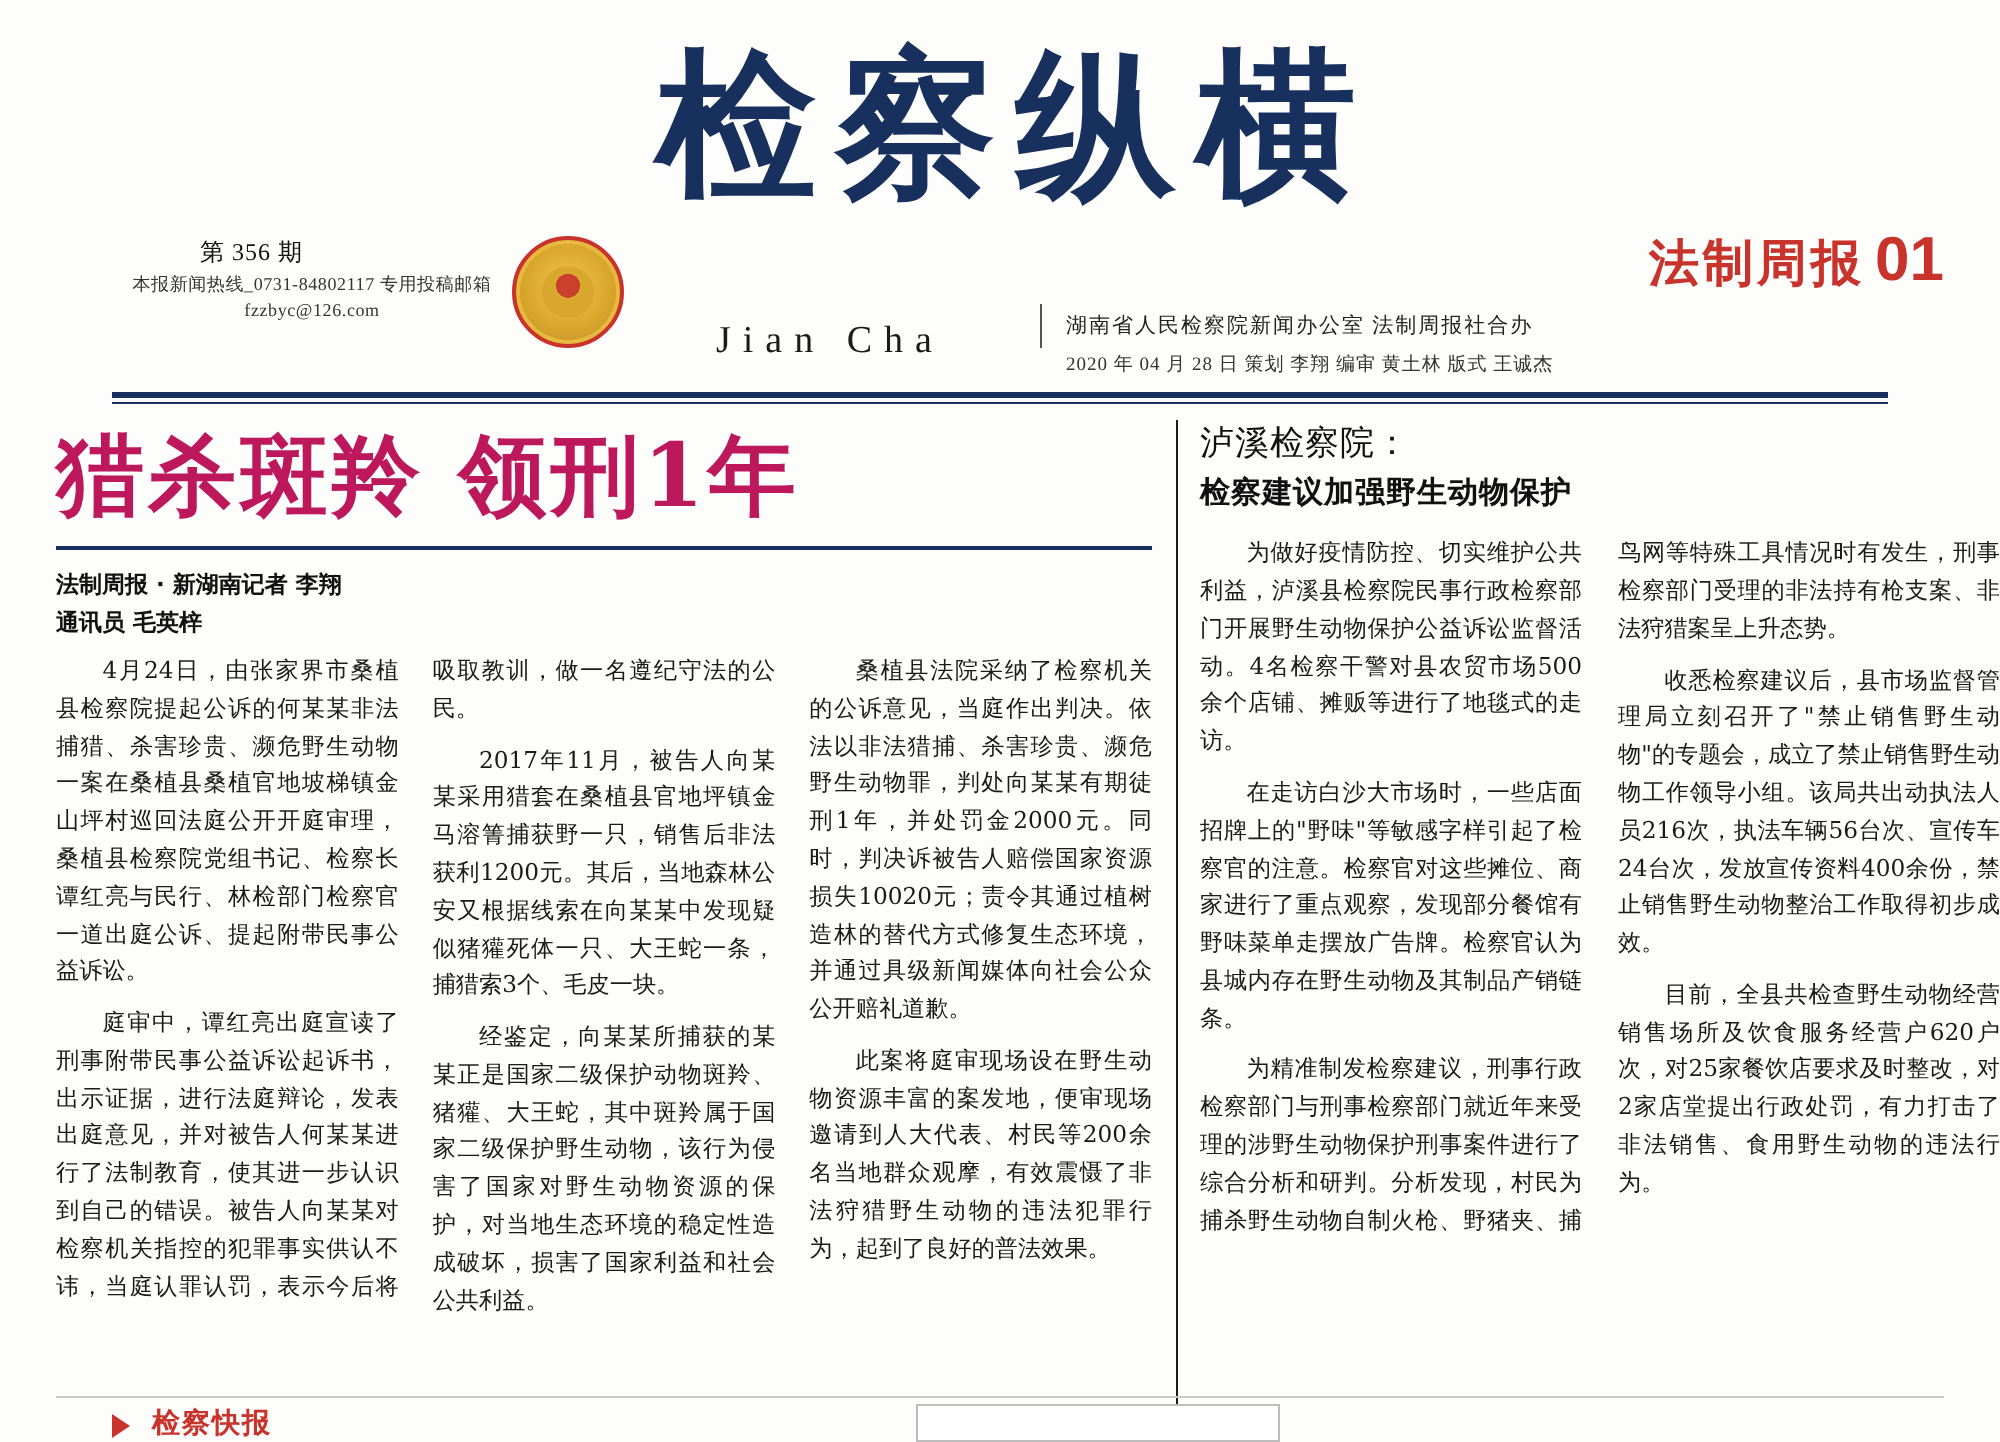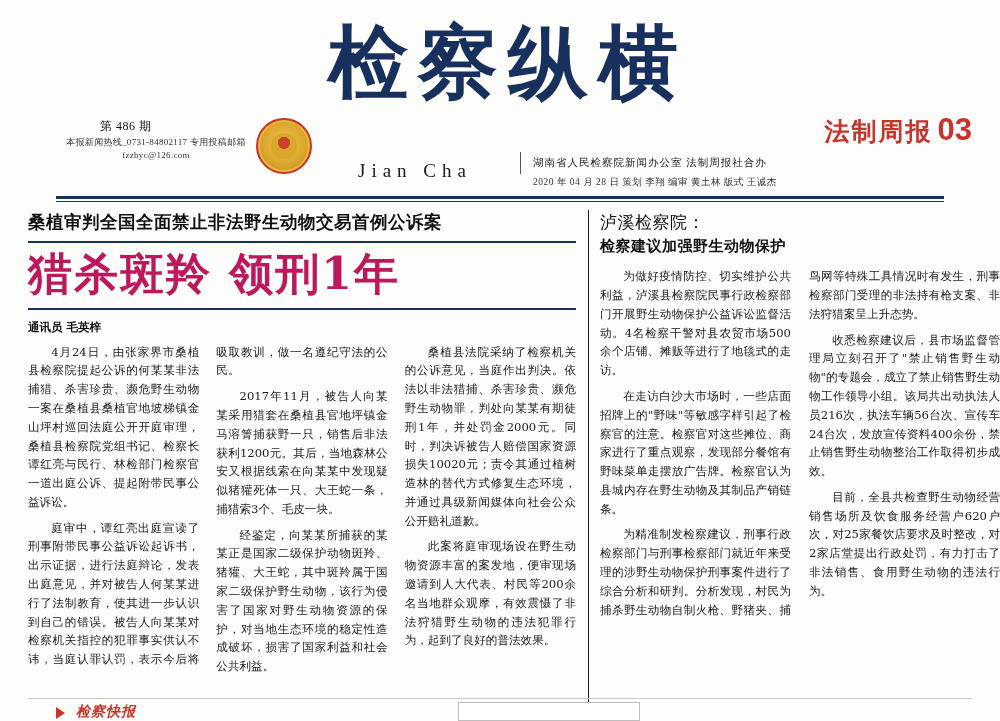--- a/index.html
+++ b/index.html
@@ -128,65 +128,64 @@
     margin:0 0 7px 0;
     font-size:11.6px;line-height:1.62;text-align:justify;
     text-indent:2em;color:#1a1a1a;
     font-family:"DejaVu Serif","Liberation Serif",serif;
   }
 
   
   .footer{
     position:absolute;left:28px;right:28px;bottom:0;height:22px;
     border-top:1px solid #c9c9c9;
-    font-style:italic;
   }
   .f-red{
     position:absolute;left:48px;top:4px;
     font-size:14px;font-weight:bold;color:#c8332b;letter-spacing:1px;
     font-family:"DejaVu Serif","Liberation Serif",serif;
   }
   .f-tri{
     position:absolute;left:28px;top:8px;width:0;height:0;
     border-left:9px solid #c8332b;border-top:6px solid transparent;border-bottom:6px solid transparent;
   }
   .f-box{
     position:absolute;left:430px;top:3px;width:180px;height:17px;border:1px solid #bdbdbd;background:#fff;
   }
 </style>
 </head>
 <body>
 
 <div class="page">
 
   <div class="masthead">
-    <div class="mh-issue">第 486 期</div>
+    <div class="mh-issue">第 356 期</div>
     <div class="mh-sub1">本报新闻热线_0731-84802117
 专用投稿邮箱 fzzbyc@126.com</div>
     <div class="emblem"></div>
     <div class="mh-title">检察纵横</div>
     <div class="mh-right">
-      <span class="fz">法制周报</span><span class="pg">03</span>
+      <span class="fz">法制周报</span><span class="pg">01</span>
     </div>
     <div class="mh-pinyin">Jian  Cha</div>
     <div class="mh-vline"></div>
     <div class="mh-orgs">湖南省人民检察院新闻办公室    法制周报社合办</div>
     <div class="mh-credits">2020 年 04 月 28 日   策划 李翔   编审 黄土林   版式 王诚杰</div>
     <div class="rule-thick"></div>
     <div class="rule-thin"></div>
   </div>
 
   <div class="content">
     <div class="col-sep" style="left:560px;"></div>
 
     <div class="left-zone">
-      <div class="kicker">桑植审判全国全面禁止非法野生动物交易首例公诉案</div>
       <div class="headline">猎杀斑羚 领刑1年</div>
       <div class="rule-under-head"></div>
       <div class="byline">
+        <div>法制周报 · 新湖南记者 李翔</div>
         <div>通讯员 毛英梓</div>
       </div>
       <div class="cols3">
         <p>4月24日，由张家界市桑植县检察院提起公诉的何某某非法捕猎、杀害珍贵、濒危野生动物一案在桑植县桑植官地坡梯镇金山坪村巡回法庭公开开庭审理，桑植县检察院党组书记、检察长谭红亮与民行、林检部门检察官一道出庭公诉、提起附带民事公益诉讼。</p>
         <p>庭审中，谭红亮出庭宣读了刑事附带民事公益诉讼起诉书，出示证据，进行法庭辩论，发表出庭意见，并对被告人何某某进行了法制教育，使其进一步认识到自己的错误。被告人向某某对检察机关指控的犯罪事实供认不讳，当庭认罪认罚，表示今后将吸取教训，做一名遵纪守法的公民。</p>
         <p>2017年11月，被告人向某某采用猎套在桑植县官地坪镇金马溶箐捕获野一只，销售后非法获利1200元。其后，当地森林公安又根据线索在向某某中发现疑似猪獾死体一只、大王蛇一条，捕猎索3个、毛皮一块。</p>
         <p>经鉴定，向某某所捕获的某某正是国家二级保护动物斑羚、猪獾、大王蛇，其中斑羚属于国家二级保护野生动物，该行为侵害了国家对野生动物资源的保护，对当地生态环境的稳定性造成破坏，损害了国家利益和社会公共利益。</p>
         <p>桑植县法院采纳了检察机关的公诉意见，当庭作出判决。依法以非法猎捕、杀害珍贵、濒危野生动物罪，判处向某某有期徒刑1年，并处罚金2000元。同时，判决诉被告人赔偿国家资源损失10020元；责令其通过植树造林的替代方式修复生态环境，并通过具级新闻媒体向社会公众公开赔礼道歉。</p>
         <p>此案将庭审现场设在野生动物资源丰富的案发地，便审现场邀请到人大代表、村民等200余名当地群众观摩，有效震慑了非法狩猎野生动物的违法犯罪行为，起到了良好的普法效果。</p>
       </div>

